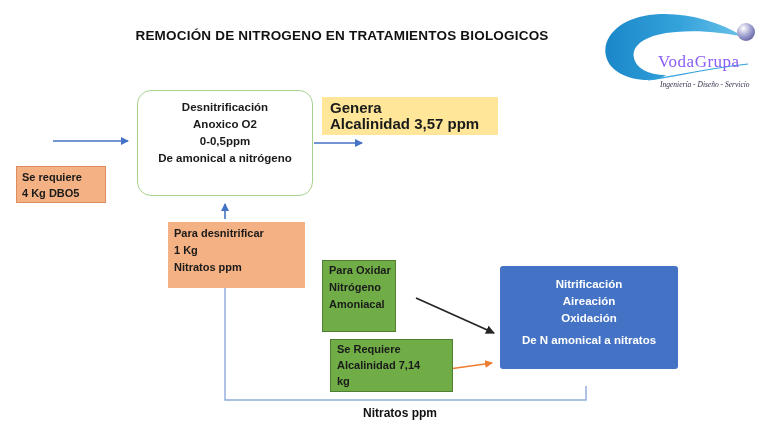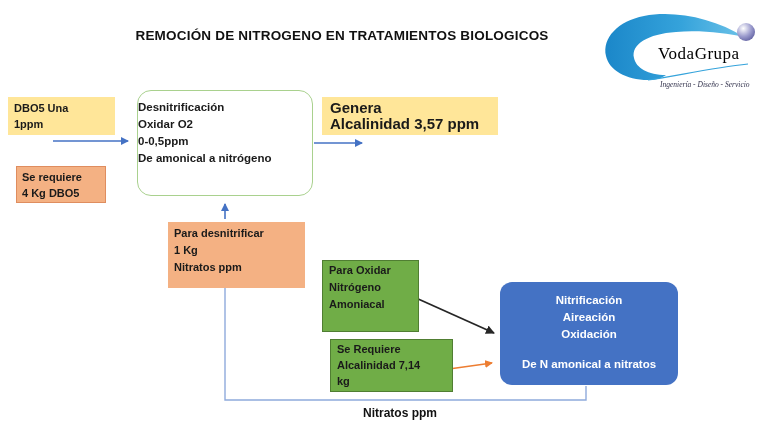--- a/index.html
+++ b/index.html
@@ -8,52 +8,52 @@
     font-family:"Liberation Sans", sans-serif;
   }
   .title{
     position:absolute;left:102px;top:28px;width:480px;text-align:center;
     font-size:13.5px;font-weight:bold;color:#111;letter-spacing:.2px;
   }
   
   .logo{position:absolute;left:596px;top:6px;width:168px;height:88px;}
   .logo svg{position:absolute;left:0;top:0;}
   .logo-name{
-    position:absolute;left:62px;top:38px;
-    font-family:"Liberation Serif", serif;font-size:17px;color:#000000;letter-spacing:.5px;
+    position:absolute;left:62px;top:46px;
+    font-family:"Liberation Serif", serif;font-size:17px;color:#8b5cf6;letter-spacing:.5px;
   }
   .logo-tagline{
     position:absolute;left:64px;top:74px;
     font-family:"Liberation Serif", serif;font-style:italic;font-size:7.5px;color:#33334d;
     white-space:nowrap;
   }
   
   .connectors{position:absolute;left:0;top:0;z-index:1;}
   
   .box{position:absolute;z-index:2;font-weight:bold;color:#1a1a1a;box-sizing:border-box;}
   .ln{white-space:nowrap;}
   .box-dbo5{left:8px;top:97px;width:107px;height:38px;background:#FFE699;
     padding:3px 6px;font-size:11px;line-height:16px;}
   .box-req-dbo5{left:16px;top:166px;width:90px;height:37px;background:#F4B183;
     border:1px solid #DF8D5F;padding:2px 5px;font-size:11px;line-height:16px;}
   .box-desnit{left:137px;top:90px;width:176px;height:106px;background:#fff;
-    border:1.5px solid #A9D18E;border-radius:14px;
+    border:1.5px solid #A9D18E;border-radius:14px;text-align:center;
     padding-top:8px;font-size:11.5px;line-height:17px;}
   .box-genera{left:322px;top:97px;width:176px;height:38px;background:#FFE699;
     padding:3px 8px;font-size:15px;line-height:16px;}
   .box-para-desnit{left:168px;top:222px;width:137px;height:66px;background:#F4B183;
     padding:3px 6px;font-size:11px;line-height:17px;}
-  .box-oxidar{left:322px;top:260px;width:97px;height:72px;background:#70AD47;
+  .box-oxidar{left:322px;top:260px;width:74px;height:72px;background:#70AD47;
     border:1.5px solid #507E32;padding:1px 6px;font-size:11px;line-height:17px;}
   .box-req-alc{left:330px;top:339px;width:123px;height:53px;background:#70AD47;
     border:1.5px solid #507E32;padding:1px 6px;font-size:11px;line-height:16px;}
-  .box-nitrif{left:500px;top:282px;width:178px;height:103px;background:#4472C4;
-    border-radius:12px;color:#fff;text-align:center;padding-top:10px;
+  .box-nitrif{left:500px;top:266px;width:178px;height:103px;background:#4472C4;
+    border-radius:3px;color:#fff;text-align:center;padding-top:10px;
     font-size:11.5px;line-height:17px;}
-  .box-nitrif .gap{margin-top:13px;text-align:center;}
+  .box-nitrif .gap{margin-top:5px;text-align:center;}
   .nitratos-label{
     position:absolute;left:330px;top:406px;width:140px;text-align:center;
     font-size:12px;font-weight:bold;color:#111;z-index:2;
   }
 </style>
 </head>
 <body>
 
 <div class="canvas">
 
@@ -101,33 +101,29 @@
         </marker>
     </defs>
     <path d="M53 141 H128" stroke="#4472C4" stroke-width="1.6" fill="none" marker-end="url(#mBlue)"></path>
     <path d="M314 143 H362" stroke="#4472C4" stroke-width="1.6" fill="none" marker-end="url(#mBlue)"></path>
     <path d="M225 219 V204" stroke="#4472C4" stroke-width="1.6" fill="none" marker-end="url(#mBlue)"></path>
     <path d="M416 298 L494 333" stroke="#262626" stroke-width="1.8" fill="none" marker-end="url(#mBlack)"></path>
     <path d="M449 369 L492 363" stroke="#ED7D31" stroke-width="1.4" fill="none" marker-end="url(#mOrange)"></path>
     <path d="M586 386 V400 H225 V222" stroke="#8FAADC" stroke-width="1.4" fill="none"></path>
   </svg>
 
-  <div class="box box-dbo5">
-    <div class="ln">DBO5 Una</div>
-    <div class="ln">1ppm</div>
-  </div>
 
   <div class="box box-req-dbo5">
     <div class="ln">Se requiere</div>
     <div class="ln">4 Kg DBO5</div>
   </div>
 
   <div class="box box-desnit">
     <div class="ln">Desnitrificación</div>
-    <div class="ln">Oxidar O2</div>
+    <div class="ln">Anoxico O2</div>
     <div class="ln">0-0,5ppm</div>
     <div class="ln">De amonical a nitrógeno</div>
   </div>
 
   <div class="box box-genera">
     <div class="ln">Genera</div>
     <div class="ln">Alcalinidad 3,57 ppm</div>
   </div>
 
   <div class="box box-para-desnit">

